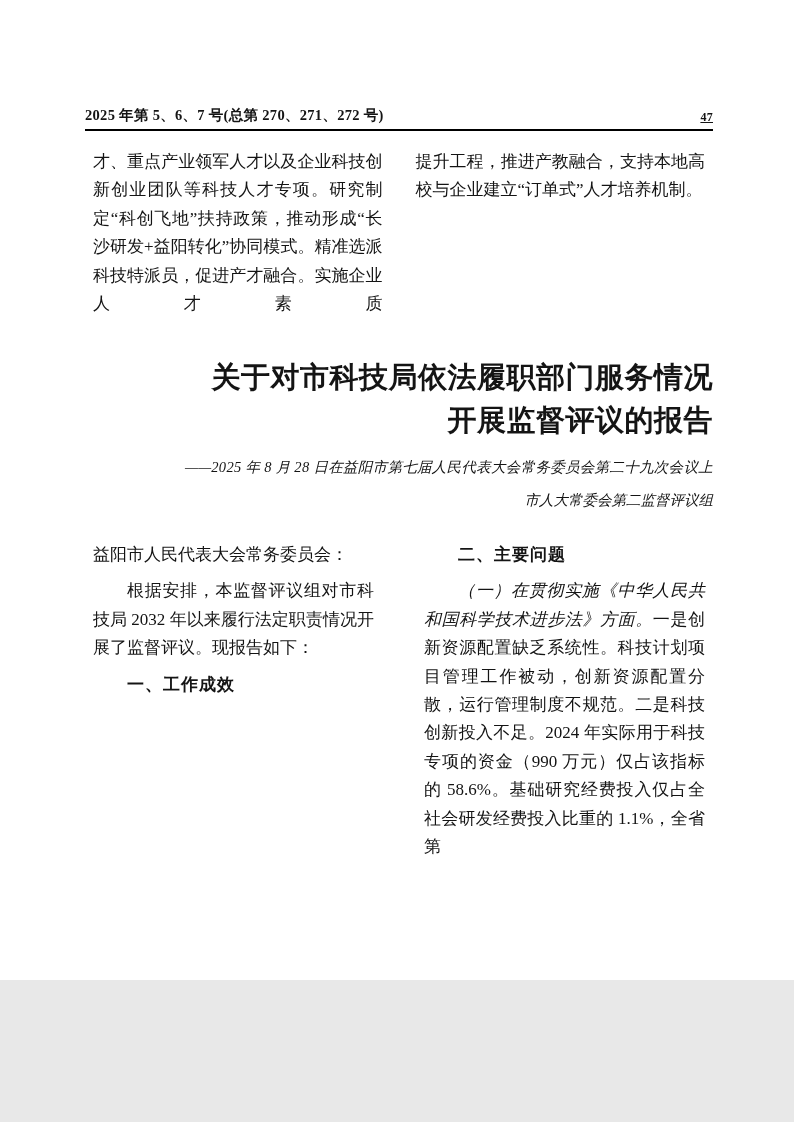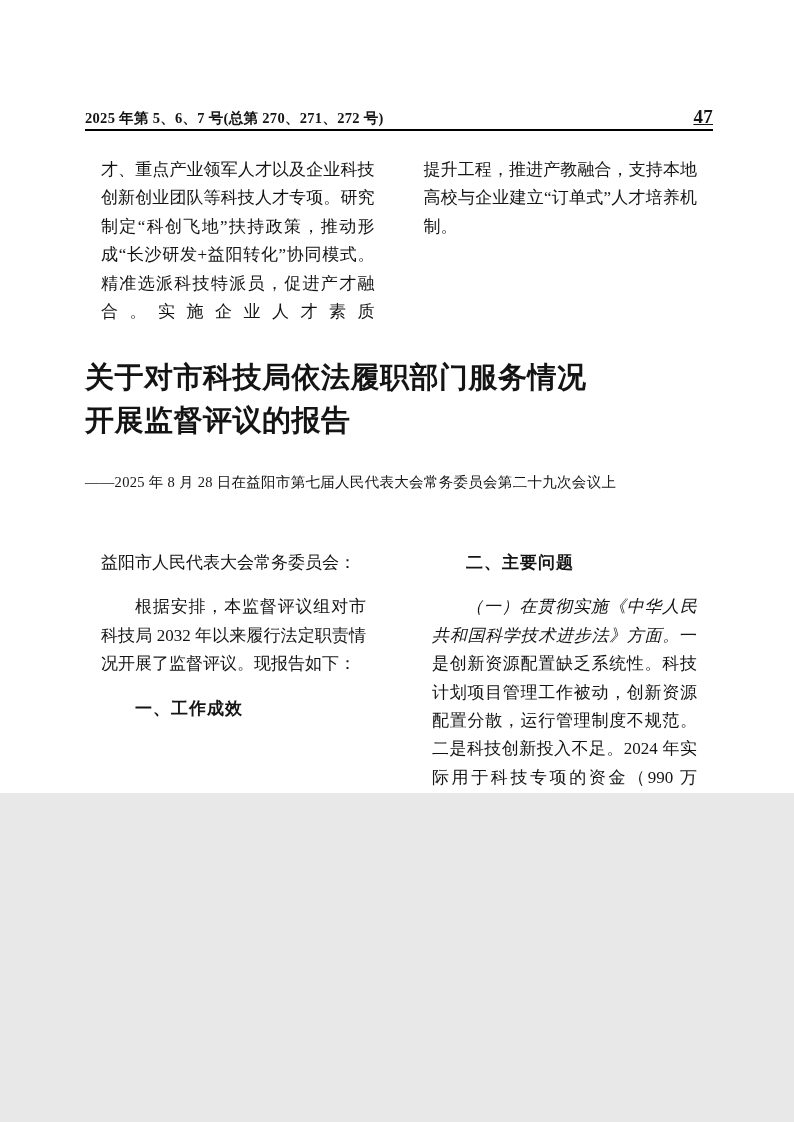--- a/index.html
+++ b/index.html
@@ -1,67 +1,67 @@
 <!DOCTYPE html>
 <html><head>
 <meta charset="utf-8">
 <style>
   html, body { margin: 0; padding: 0; background: #e8e8e8; }
   .page {
     position: relative;
     width: 794px;
-    height: 793px;
+    height: 980px;
     margin: 0 auto;
     background: #ffffff;
     color: #141414;
     font-family: "Liberation Serif", "DejaVu Serif", serif;
     overflow: hidden;
   }
   .header {
     position: absolute;
     left: 85px; top: 106px; width: 628px;
     display: flex; justify-content: space-between; align-items: flex-end;
     font-weight: bold; font-size: 14.5px; letter-spacing: 0.3px;
   }
-  .header .pageno { font-size: 19px; text-decoration: underline; }
+  .header .pageno { font-size: 12px; text-decoration: underline; }
   .rule {
     position: absolute;
     left: 85px; top: 129px; width: 628px; height: 2px;
     background: #000;
   }
   .cols {
     position: absolute;
     left: 85px; width: 628px;
     display: flex; gap: 17px;
   }
   .top-cols  { top: 140px; }
   .body-cols { top: 533px; gap: 34px; }
   .col { width: 305.5px; font-size: 17px; line-height: 28.4px; }
-  .col p { margin: 16px; text-align: justify; }
+  .col p { margin: 8px; text-align: justify; }
   .indent { text-indent: 2em; }
   .cont { text-align-last: justify; }
   .heading {
     font-family: "Liberation Sans", "DejaVu Sans", sans-serif;
     font-weight: 700;
     text-align: right;
     letter-spacing: 1px;
   }
   .kai { font-style: italic; }
   .title-block {
     position: absolute;
     left: 85px; top: 356px; width: 628px;
-    text-align: left;
+    text-align: right;
   }
   .title-line {
     font-size: 29px; font-weight: bold; line-height: 43px;
     letter-spacing: 0.5px;
   }
   .subtitle {
-    margin-top: 24px;
-    font-size: 14.5px; line-height: 33px;
+    margin-top: 9px;
+    font-size: 14.5px; font-style: italic; line-height: 33px;
     letter-spacing: 0.3px;
   }
   .author { font-size: 14.5px; font-style: italic; line-height: 33px; }
 </style>
 </head>
 <body>
 
 <div class="page">
 
   <div class="header">
@@ -77,20 +77,21 @@
     </div>
     <div class="col">
       <p>提升工程，推进产教融合，支持本地高校与企业建立“订单式”人才培养机制。</p>
     </div>
   </div>
 
   <div class="title-block">
     <div class="title-line">关于对市科技局依法履职部门服务情况</div>
     <div class="title-line">开展监督评议的报告</div>
     <div class="subtitle">——2025 年 8 月 28 日在益阳市第七届人民代表大会常务委员会第二十九次会议上</div>
+    <div class="author">市人大常委会第二监督评议组</div>
   </div>
 
   <div class="cols body-cols">
     <div class="col">
       <p>益阳市人民代表大会常务委员会：</p>
       <p class="indent">根据安排，本监督评议组对市科技局 2032 年以来履行法定职责情况开展了监督评议。现报告如下：</p>
       <p class="heading indent">一、工作成效</p>
     </div>
     <div class="col">
       <p class="heading indent">二、主要问题</p>

